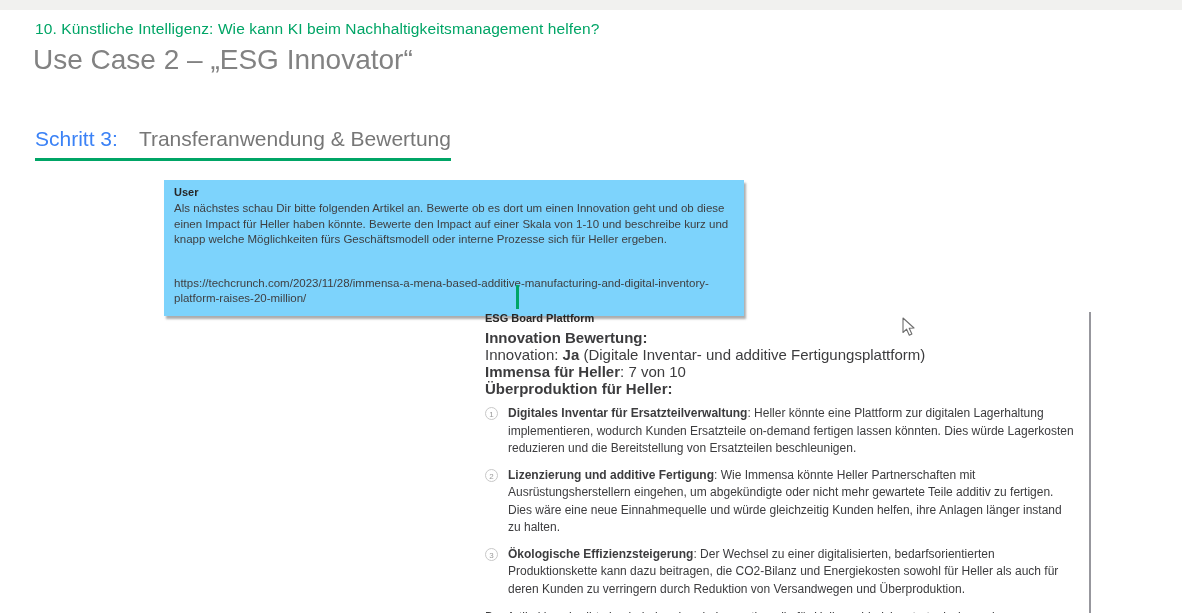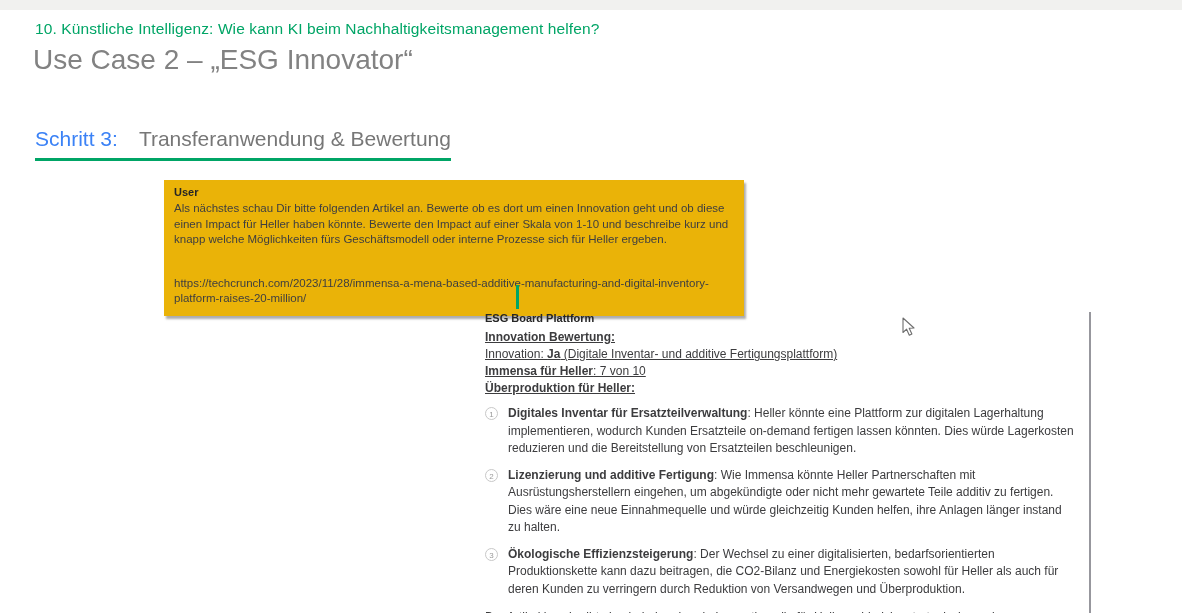--- a/index.html
+++ b/index.html
@@ -32,41 +32,41 @@
     padding-bottom: 7px;
     border-bottom: 3px solid #00a566;
     white-space: nowrap;
   }
   .step-heading .step-label { font-weight: 400; color: #3b82f6; }
   .step-heading .step-title { margin-left: 21px; }
 
   
   .user-card {
     position: absolute; left: 164px; top: 180px; width: 560px;
-    background: #eab308;
+    background: #7dd3fc;
     padding: 6px 10px 9px 10px;
     box-shadow: 2px 3px 2px rgba(105,105,105,0.55);
   }
   .user-card .author {
     font-size: 11px; font-weight: 700; color: #262626; margin-bottom: 3px;
   }
   .user-card .body, .user-card .url {
     font-size: 11.5px; line-height: 15.5px; color: #3e3e40;
   }
   .user-card .url { overflow-wrap: anywhere; margin-top: 28px; }
 
   .connector {
     position: absolute; left: 516px; top: 285px; width: 3px; height: 24px;
     background: #00a566;
   }
 
   
   .assistant { position: absolute; left: 485px; top: 312px; width: 592px; color: #3c3c3e; }
   .assistant .a-author { font-size: 11px; font-weight: 700; color: #262626; margin-bottom: 5px; }
-  .assistant .a-line { font-size: 12px; line-height: 17px; text-decoration: underline; }
+  .assistant .a-line { font-size: 15px; line-height: 17px; }
   .assistant .b { font-weight: 700; }
   .a-list { margin-top: 8px; }
   .a-item {
     position: relative; padding-left: 23px; margin-bottom: 9px;
     font-size: 12px; line-height: 17.5px;
   }
   .a-item .badge {
     position: absolute; left: 0; top: 2px;
     width: 13px; height: 13px; border-radius: 50%;
     border: 1px solid #c8c8c8; color: #9a9a9a;

